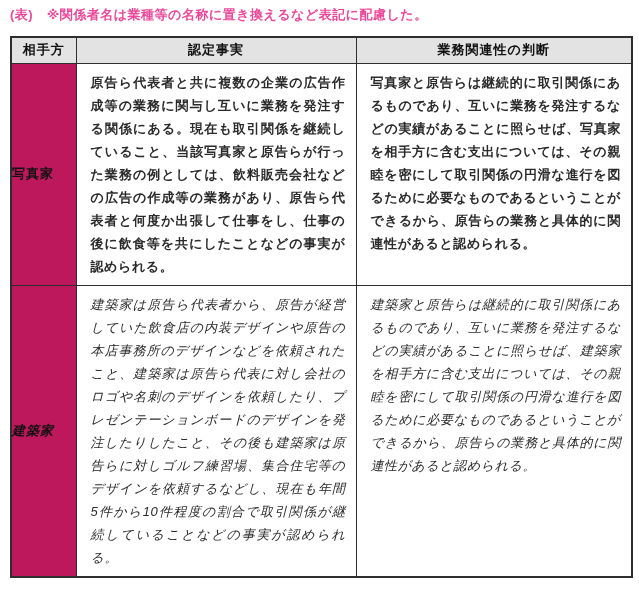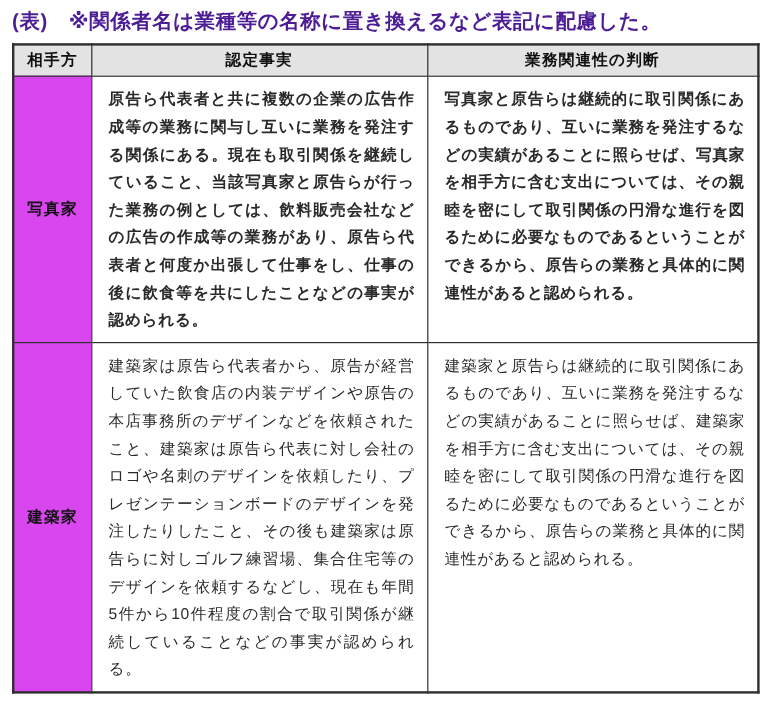--- a/index.html
+++ b/index.html
@@ -16,24 +16,24 @@
   .page {
     position: relative;
     width: 639px;
     height: 589px;
     box-sizing: border-box;
   }
   .caption {
     position: absolute;
     left: 10px;
     top: 6px;
-    font-size: 17px;
+    font-size: 13px;
     font-weight: bold;
     letter-spacing: 0.5px;
-    color: #4c1d95;
+    color: #ec4899;
     white-space: nowrap;
   }
   table.doc-table {
     position: absolute;
     left: 10px;
     top: 36px;
     width: 621px;
     border-collapse: collapse;
     table-layout: fixed;
     border: 2px solid #2e2e2e;
@@ -51,39 +51,39 @@
     height: 26px;
     background: #e3e3e3;
     font-weight: bold;
     text-align: center;
     vertical-align: middle;
     letter-spacing: 1px;
     color: #111111;
     padding: 0;
   }
   tbody th.party-cell {
-    background: #d946ef;
+    background: #be185d;
     font-weight: bold;
-    text-align: center;
+    text-align: left;
     vertical-align: middle;
     letter-spacing: 1px;
     color: #111111;
     padding: 0;
   }
   tbody td.body-cell {
     vertical-align: top;
     text-align: justify;
     padding: 7px 10px 7px 14px;
     line-height: 23px;
     letter-spacing: 0.6px;
     color: #2a2a2a;
     background: #ffffff;
   }
   tr.row-1 th, tr.row-1 td { height: 221px; font-weight: bold; }
-  tr.row-2 th, tr.row-2 td { height: 291px; }
+  tr.row-2 th, tr.row-2 td { height: 291px; font-style: italic; }
 </style>
 </head>
 <body>
 
 <div class="page">
 
   <div class="caption">(表)　※関係者名は業種等の名称に置き換えるなど表記に配慮した。</div>
 
   <table class="doc-table">
     <colgroup>

